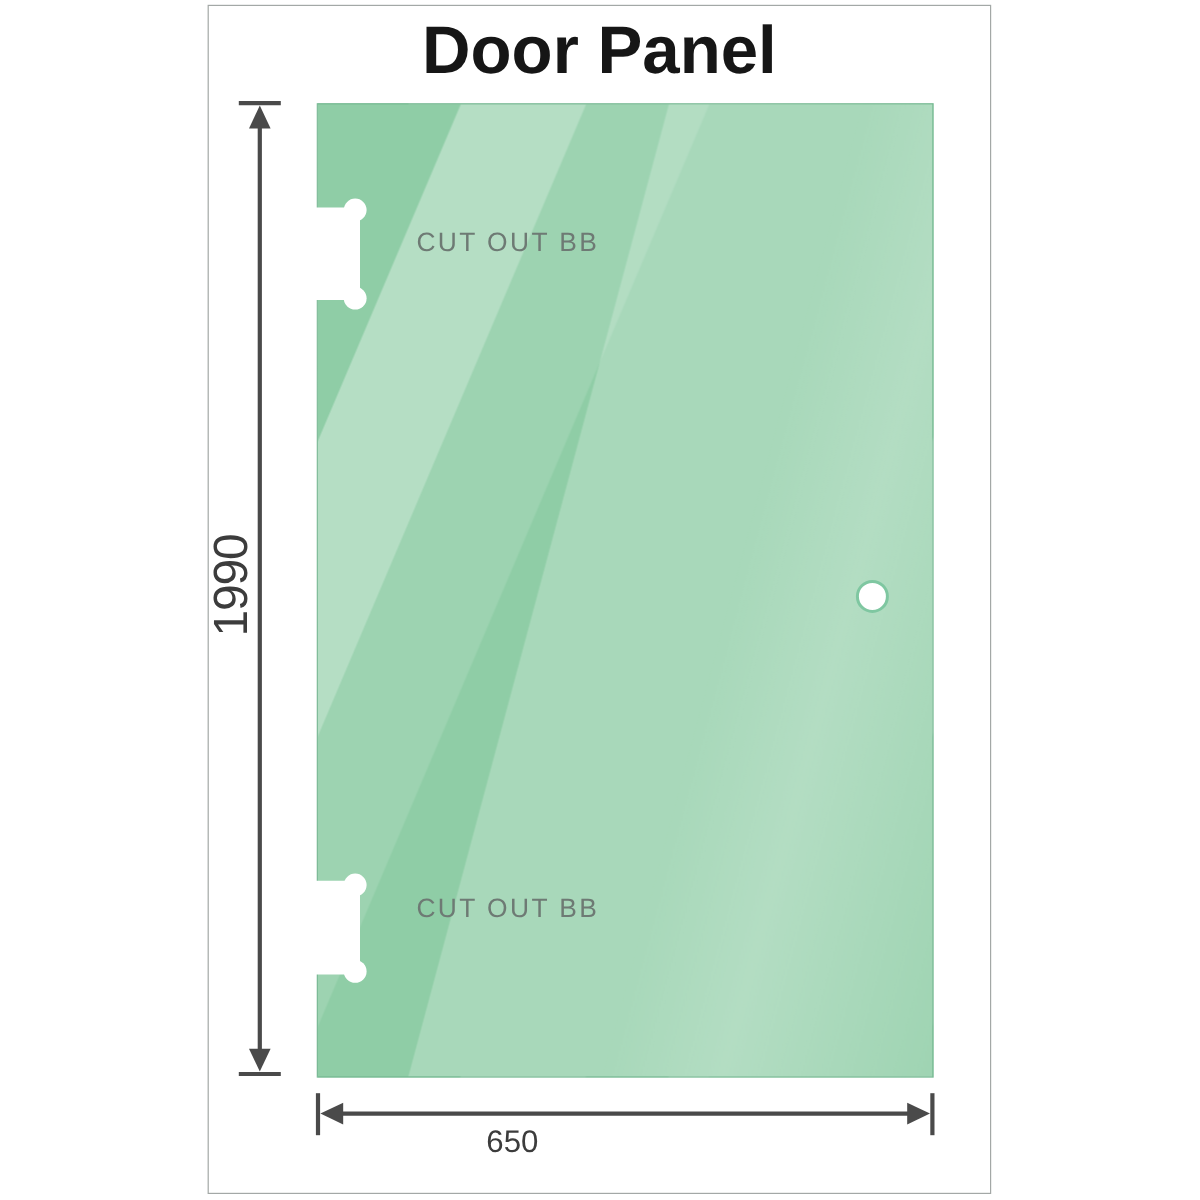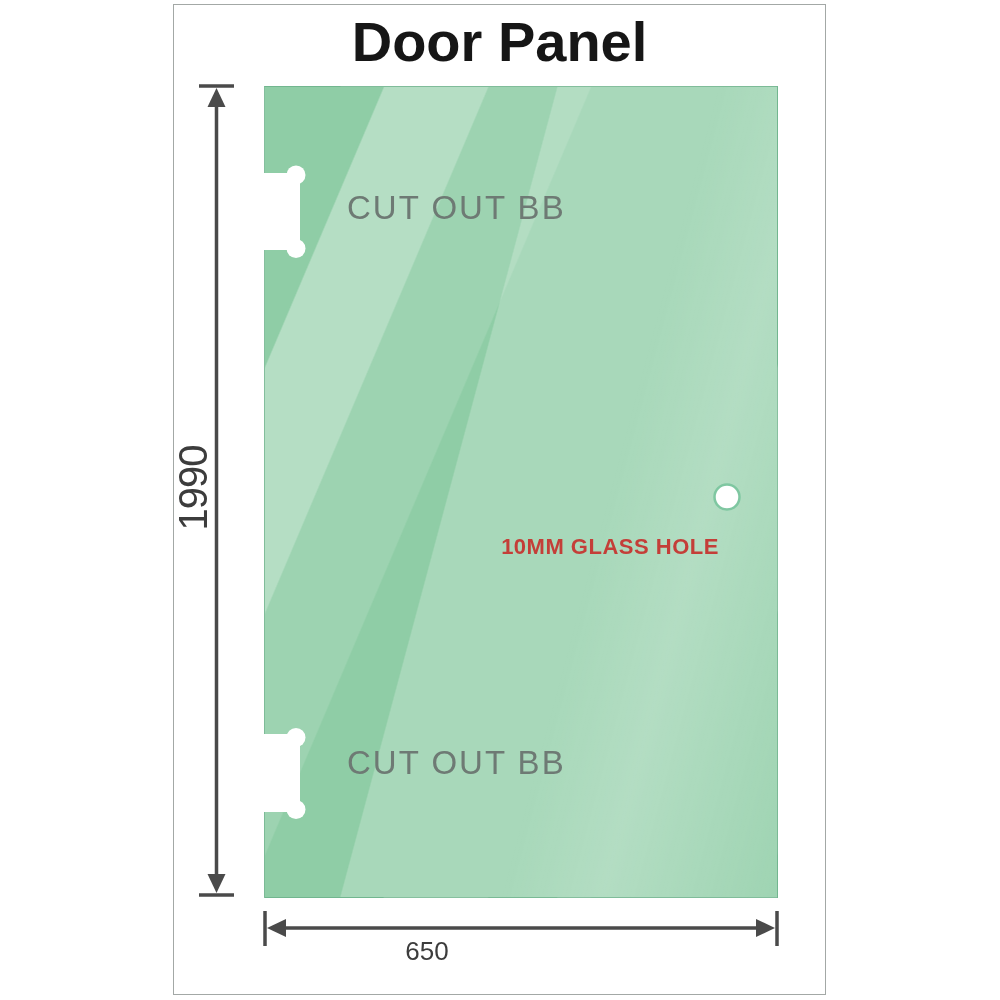--- a/index.html
+++ b/index.html
@@ -26,21 +26,21 @@
         rgba(255,255,255,0.12) 38%, rgba(255,255,255,0) 38.2%),
       linear-gradient(105deg,
         rgba(255,255,255,0) 40%, rgba(255,255,255,0.22) 40.2%,
         rgba(255,255,255,0.22) 62%, rgba(255,255,255,0.32) 76%,
         rgba(255,255,255,0.14) 100%);
     border:1px solid rgba(80,155,115,0.45);
     box-sizing:border-box;
   }
   .overlay{position:absolute;left:0;top:0;width:1000px;height:1000px;}
   .cutout-label{
-    position:absolute;color:#6e7a74;font-size:33px;font-weight:400;
+    position:absolute;color:#6e7a74;font-size:22px;font-weight:400;
     letter-spacing:2px;white-space:nowrap;text-align:center;
   }
   .cutout-label.top{left:347px;top:189px;}
   .cutout-label.bottom{left:347px;top:744px;}
   .hole-label{
     position:absolute;left:460px;top:534px;width:300px;text-align:center;
     color:#c43e38;font-size:22px;font-weight:700;letter-spacing:0.5px;white-space:nowrap;
   }
   .dim-height-label{
     position:absolute;left:193px;top:488px;
@@ -93,19 +93,18 @@
       <line x1="279" y1="928" x2="763" y2="928"></line>
       <polygon points="267,928 286,919 286,937" stroke="none"></polygon>
       <polygon points="775,928 756,919 756,937" stroke="none"></polygon>
     </g>
   </svg>
 
   <div class="cutout-label top">CUT OUT BB</div>
 
   <div class="cutout-label bottom">CUT OUT BB</div>
 
-  <div class="hole-label">10MM GLASS HOLE</div>
 
   <div class="dim-height-label">1990</div>
 
   <div class="dim-width-label">650</div>
 
 </div>
 
 </body></html>

